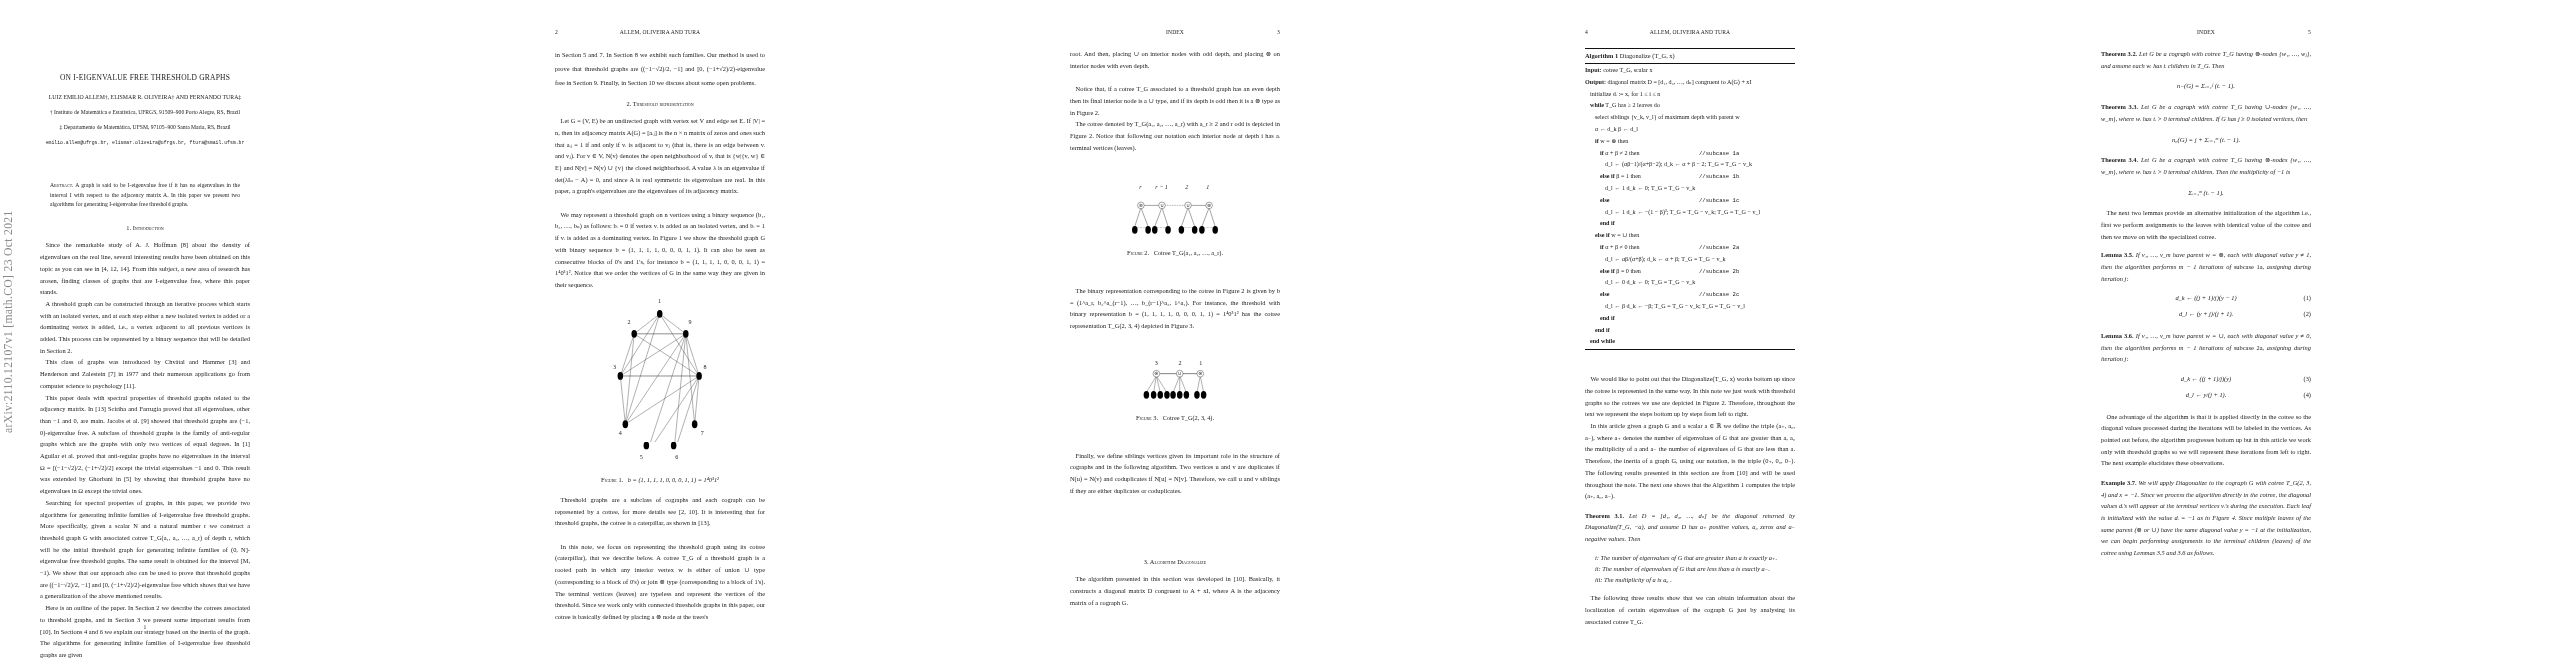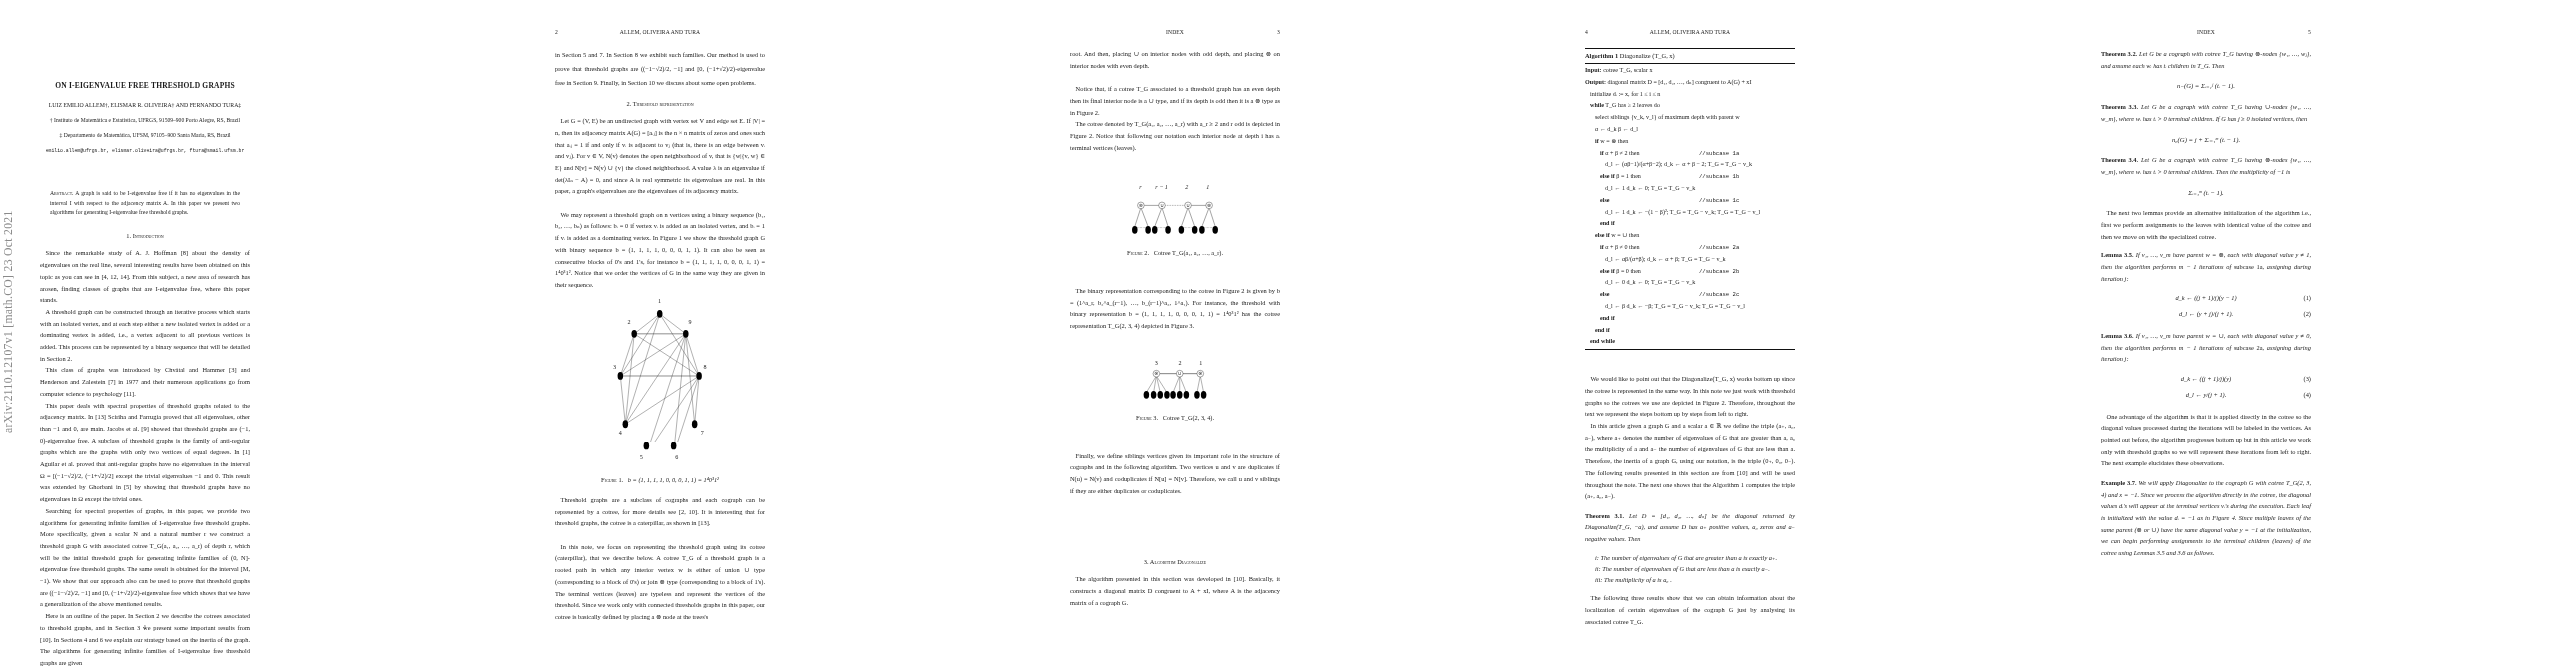--- a/index.html
+++ b/index.html
@@ -10,21 +10,21 @@
   .col { position: absolute; left: 40px; width: 210px; font-size: 6.4px; line-height: 11.7px; text-align: justify; }
   .running { position: absolute; top: 29px; left: 40px; width: 210px; font-size: 5.6px; display: flex; justify-content: space-between; letter-spacing: 0.1px; }
   .running .center { position: absolute; left: 0; right: 0; text-align: center; }
   .p { text-indent: 5.6px; margin-bottom: 0; }
   .gap { height: 11.7px; }
   .sec { text-align: center; font-variant: small-caps; font-size: 6.4px; margin: 5.6px 0 5.6px 0; }
   .fig-cap { text-align: center; font-size: 6.3px; margin: 4.4px 0; }
   .fig-cap .label { font-variant: small-caps; }
   .arxiv { position: absolute; left: 1.1px; top: 200px; width: 12.2px; height: 233px; }
   .arxiv span { position: absolute; left: 0; top: 0; transform-origin: left top; transform: translate(1.1px, 233px) rotate(-90deg); white-space: nowrap; font-size: 11.7px; color: #8a8a8a; font-family: "Liberation Serif", serif; letter-spacing: 0.3px; }
-  .title { text-align: center; font-size: 7.5px; letter-spacing: 0.2px; margin-top: 12px; font-weight: bold; }
+  .title { text-align: center; font-size: 7.5px; letter-spacing: 0.2px; margin-top: 4px; }
   .authors { text-align: center; font-size: 5.8px; margin-top: 7.8px; }
   .affil { text-align: center; font-size: 5.6px; margin-top: 3.3px; }
   .emails { text-align: center; font-family: "Liberation Mono", monospace; font-size: 4.8px; margin-top: 3.9px; }
   .abstract { font-size: 5.7px; line-height: 9.7px; margin: 32px 10px 0 10px; text-align: justify; }
   .abstract .sc { font-variant: small-caps; }
   .pnum { text-align: center; font-size: 5.6px; }
   .algo-box { border-top: 0.8px solid #111; border-bottom: 0.8px solid #111; }
   .algo-head { padding: 1.1px 0; border-bottom: 0.6px solid #111; font-size: 6.4px; }
   .algo-line { font-size: 6.1px; line-height: 11.8px; white-space: nowrap; }
   .b { font-weight: bold; }

